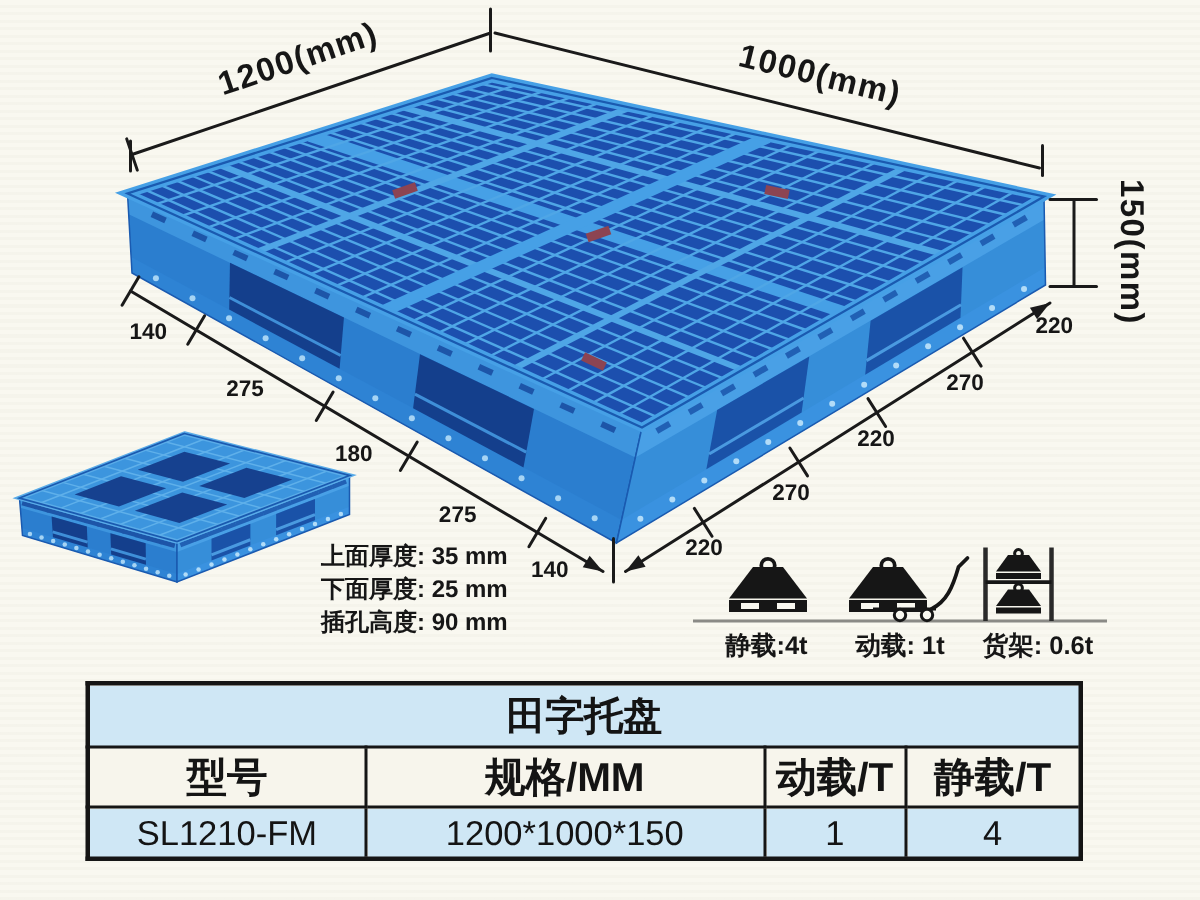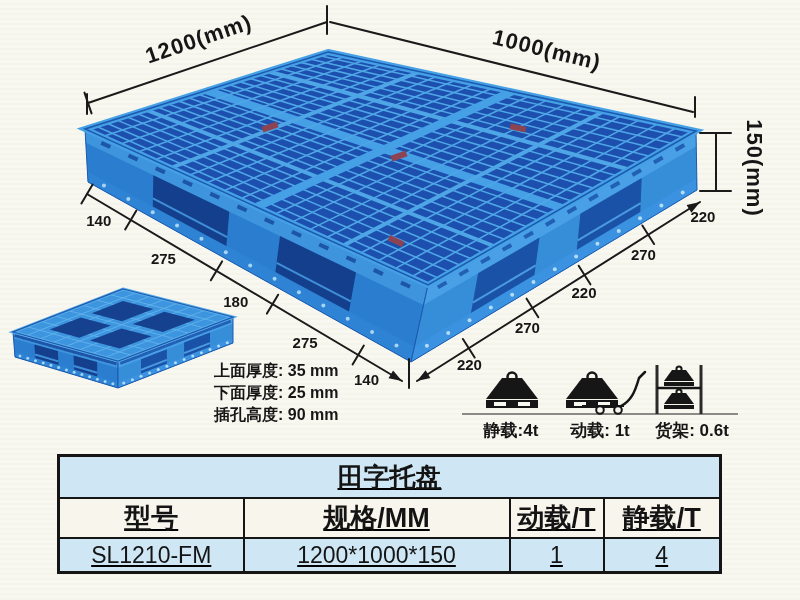--- a/index.html
+++ b/index.html
@@ -6,21 +6,21 @@
   .stage{position:relative;width:800px;height:600px;background:#f9f8f0;overflow:hidden;
          font-family:"Liberation Sans","DejaVu Sans",sans-serif;
          background-image:repeating-linear-gradient(0deg, rgba(120,120,90,0.03) 0 2px, rgba(255,255,255,0) 2px 5px);}
   svg{position:absolute;left:0;top:0;}
   svg text{fill:#161616;}
   .dim-big{font-size:22px;font-weight:bold;letter-spacing:1px;}
   .dim-seg{font-size:15px;font-weight:bold;}
   .note-text{font-size:16px;font-weight:bold;}
   .load-text{font-size:17px;font-weight:bold;}
   table.spec{position:absolute;left:57px;top:454px;width:662px;border-collapse:collapse;
-             border:3px solid #151515;table-layout:fixed;text-decoration:underline;}
+             border:3px solid #151515;table-layout:fixed;}
   table.spec td{border:2px solid #151515;text-align:center;color:#141414;overflow:hidden;
                 font-family:"Liberation Sans","DejaVu Sans",sans-serif;}
   .title-cell{background:#cfe7f5;font-size:26px;font-weight:bold;height:38px;}
   .head-cell{background:#f7f5ec;font-size:27px;font-weight:bold;height:28px;}
   .data-cell{background:#cfe7f5;font-size:23px;height:30px;}
 </style>
 </head>
 <body>
 
 <div class="stage">

